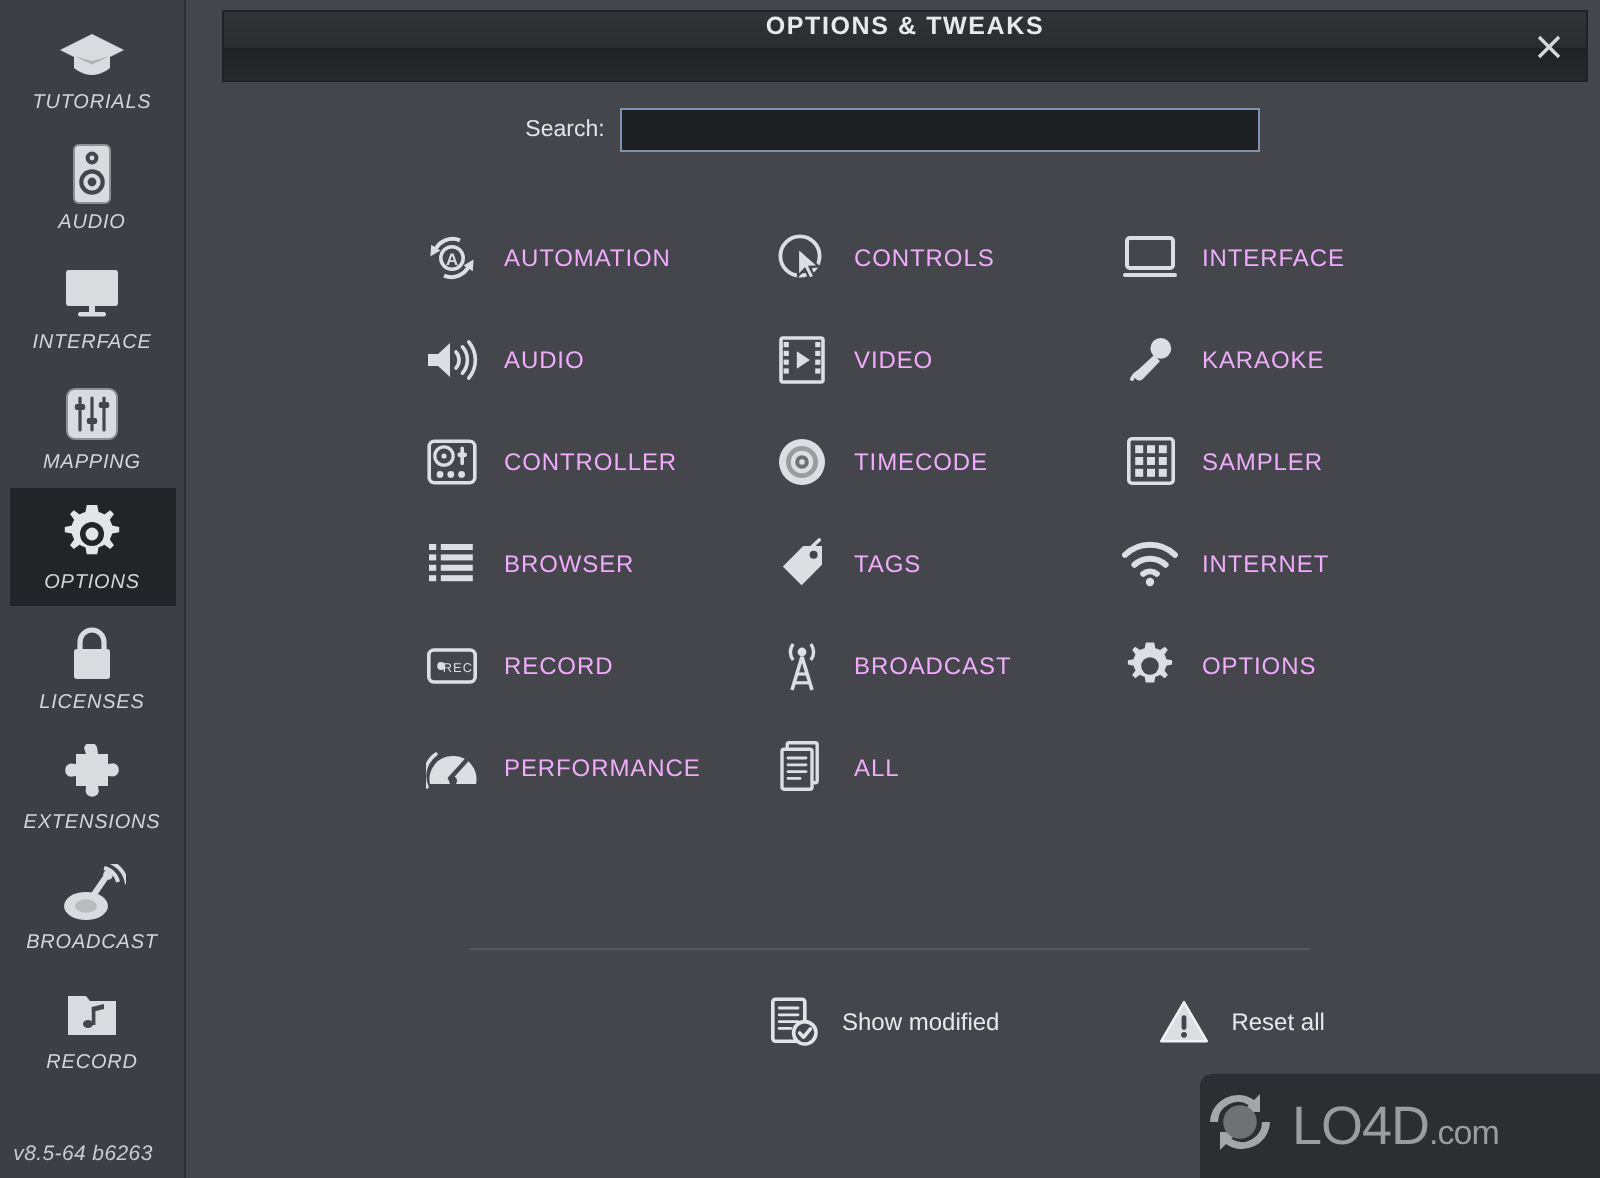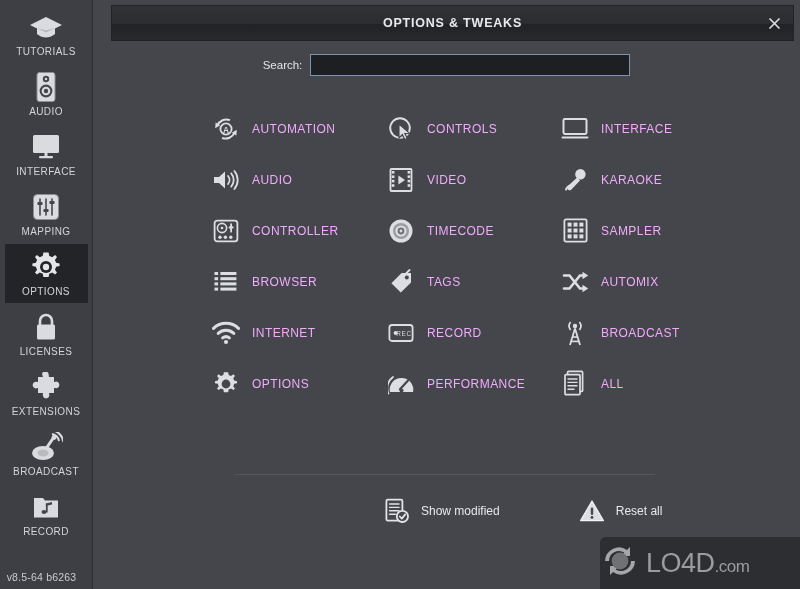--- a/index.html
+++ b/index.html
@@ -26,20 +26,21 @@
     width: 93px;
     height: 589px;
     background: #3d3f44;
     border-right: 1px solid #2d2f33;
     display: flex;
     flex-direction: column;
     align-items: center;
     padding-top: 4px;
     position: relative;
     flex: 0 0 93px;
+    font-style: italic;
   }
 
   .side-item {
     width: 83px;
     height: 59px;
     margin: 0 0 1px 0;
     display: flex;
     flex-direction: column;
     align-items: center;
     justify-content: center;
@@ -86,21 +87,20 @@
     display: flex;
     flex-direction: column;
   }
 
   #titlebar {
     height: 36px;
     margin: 5px 6px 0 18px;
     background: linear-gradient(to bottom, #313337 0%, #2a2c30 52%, #202226 53%, #27292d 100%);
     border: 1px solid #202226;
     display: flex;
-    align-items: center;
     justify-content: center;
     position: relative;
     flex: 0 0 36px;
   }
 
   #title-text {
     font-size: 12.5px;
     font-weight: bold;
     letter-spacing: 0.8px;
     color: #e7e9ec;
@@ -521,31 +521,20 @@
         <span class="grid-ico">
           <svg width="26" height="26" viewBox="0 0 26 26">
             <path d="M13.6 4 L23 4 L23 13.4 L12.8 23.6 L3.4 14.2 Z" fill="#dcdee1"></path>
             <circle cx="18.8" cy="8.4" r="2" fill="#44464b"></circle>
             <path d="M15.6 6.6 L21.6 1" stroke="#dcdee1" stroke-width="1.8" stroke-linecap="round" fill="none"></path>
           </svg>
         </span>
         <span class="grid-label">TAGS</span>
       </div>
 
-      <div class="grid-item">
-        <span class="grid-ico">
-          <svg width="27" height="24" viewBox="0 0 27 24">
-            <path d="M2 5.5 L7.5 5.5 L18 18.5 L23 18.5" fill="none" stroke="#dcdee1" stroke-width="2.6" stroke-linecap="round"></path>
-            <path d="M2 18.5 L7.5 18.5 L18 5.5 L23 5.5" fill="none" stroke="#dcdee1" stroke-width="2.6" stroke-linecap="round"></path>
-            <polygon points="20.5,1.8 26.2,5.5 20.5,9.2" fill="#dcdee1"></polygon>
-            <polygon points="20.5,14.8 26.2,18.5 20.5,22.2" fill="#dcdee1"></polygon>
-          </svg>
-        </span>
-        <span class="grid-label">AUTOMIX</span>
-      </div>
 
       <div class="grid-item">
         <span class="grid-ico">
           <svg width="28" height="24" viewBox="0 0 28 24">
             <path d="M1.5 7.4 a18 18 0 0 1 25 0" fill="none" stroke="#dcdee1" stroke-width="3" stroke-linecap="round"></path>
             <path d="M6.2 12.4 a11.5 11.5 0 0 1 15.6 0" fill="none" stroke="#dcdee1" stroke-width="3" stroke-linecap="round"></path>
             <path d="M10.6 16.9 a5.6 5.6 0 0 1 6.8 0" fill="none" stroke="#dcdee1" stroke-width="3" stroke-linecap="round"></path>
             <circle cx="14" cy="21" r="2.1" fill="#dcdee1"></circle>
           </svg>
         </span>

